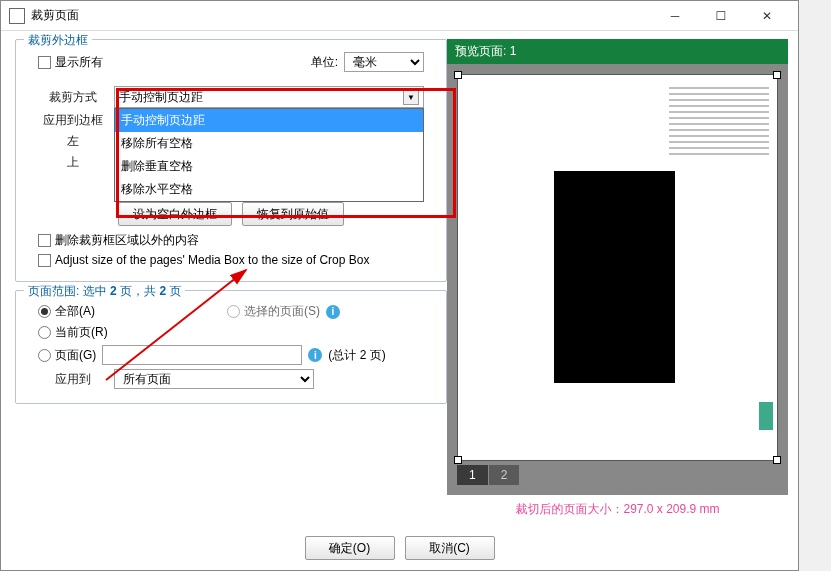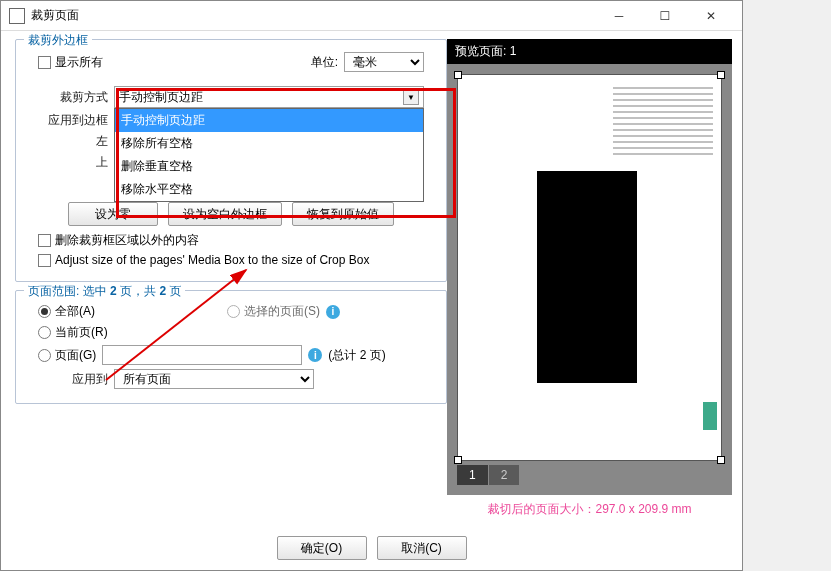--- a/index.html
+++ b/index.html
@@ -1,45 +1,45 @@
 <!DOCTYPE html>
 <html><head>
 <meta charset="utf-8">
 <style>
 *{box-sizing:border-box;margin:0;padding:0;font-family:"Microsoft YaHei","Segoe UI",sans-serif;font-size:12px}
 body{background:#f0f0f0;width:831px;height:571px;overflow:hidden}
-.window{width:743px;height:571px;background:#fff;border:1px solid #888;display:flex;flex-direction:column}
+.window{width:799px;height:571px;background:#fff;border:1px solid #888;display:flex;flex-direction:column}
 .titlebar{height:30px;display:flex;align-items:center;padding:0 8px;background:#fff;border-bottom:1px solid #ddd}
 .titlebar .icon{width:16px;height:16px;border:1px solid #666;margin-right:6px}
 .titlebar .title{flex:1}
 .titlebar .winbtn{width:46px;height:30px;display:flex;align-items:center;justify-content:center;color:#333}
 .body{flex:1;display:flex;padding:8px 10px 6px 14px;}
 .left{flex:1;display:flex;flex-direction:column}
 .right{width:350px;display:flex;flex-direction:column}
 .group{border:1px solid #b8c4d6;border-radius:2px;padding:8px 10px 10px;margin-bottom:8px;position:relative}
 .group-title{position:absolute;top:-8px;left:8px;background:#fff;padding:0 4px;color:#0a64a4;font-size:12px}
 .row{display:flex;align-items:center;margin:4px 12px;gap:6px}
-.lbl{width:70px;text-align:right;color:#222}
+.lbl{width:70px;text-align:center;color:#222}
 .chk{display:flex;align-items:center;gap:4px}
 .chkbox{width:13px;height:13px;border:1px solid #7a7a7a;background:#fff}
 select,input[type=text]{border:1px solid #a0a0a0;background:#fff;height:20px;padding:0 4px}
 .unit-select{width:80px}
 .crop-select-wrap{position:relative;width:310px}
 .crop-select{width:100%;height:22px;border:1px solid #a0a0a0;background:#fff;display:flex;align-items:center;padding:0 4px;justify-content:space-between}
 .crop-select .arrow{width:16px;height:16px;background:#f0f0f0;border:1px solid #999;display:flex;align-items:center;justify-content:center;font-size:8px}
 .dropdown{position:absolute;top:22px;left:0;width:100%;background:#fff;border:1px solid #666;z-index:10}
 .dropdown .opt{padding:3px 6px}
 .dropdown .opt.selected{background:#3399ff;color:#fff}
 .redbox{position:absolute;border:3px solid #d00;pointer-events:none;z-index:20}
 .btn{height:24px;padding:0 14px;border:1px solid #999;background:linear-gradient(#fff,#e6e6e6);border-radius:2px;display:inline-flex;align-items:center;justify-content:center;min-width:90px}
 .btn-row{display:flex;gap:10px;justify-content:center;margin:6px 0}
 .radio{width:13px;height:13px;border:1px solid #7a7a7a;border-radius:50%;background:#fff;display:inline-flex;align-items:center;justify-content:center}
 .radio.checked::after{content:"";width:7px;height:7px;border-radius:50%;background:#333}
 .info-icon{width:14px;height:14px;border-radius:50%;background:#3da9e0;color:#fff;display:inline-flex;align-items:center;justify-content:center;font-size:10px;font-weight:bold}
-.preview-head{background:#000000;color:#fff;padding:4px 8px;font-size:12px}
+.preview-head{background:#15803d;color:#fff;padding:4px 8px;font-size:12px}
 .preview-area{flex:1;background:#888;padding:10px;display:flex;flex-direction:column}
 .page-preview{flex:1;background:#fff;position:relative;border:1px solid #555}
 .page-preview .handle{position:absolute;width:8px;height:8px;background:#fff;border:1px solid #000}
 .page-preview .black-block{position:absolute;background:#000}
 .page-tabs{display:flex;margin-top:4px}
 .page-tab{background:#5a5a5a;color:#ccc;padding:3px 12px;margin-right:1px}
 .page-tab.active{background:#3a3a3a;color:#fff}
 .footer-info{text-align:center;padding:6px 0;color:#ec4899}
 .dialog-buttons{display:flex;justify-content:center;gap:10px;padding:6px 23px 10px}
 .page-input{width:200px}
@@ -108,23 +108,20 @@
 
         <div class="row" style="margin-top:8px;margin-left:106px">
           <div class="chk">
             <div class="chkbox"></div>
             <span>锁定比例</span>
           </div>
         </div>
 
         <div class="btn-row">
           <div class="btn">
-              <span>设为零</span>
-            </div>
-          <div class="btn">
               <span>设为空白外边框</span>
             </div>
           <div class="btn">
               <span>恢复到原始值</span>
             </div>
         </div>
 
         <div class="row">
           <div class="chk">
             <div class="chkbox"></div>

